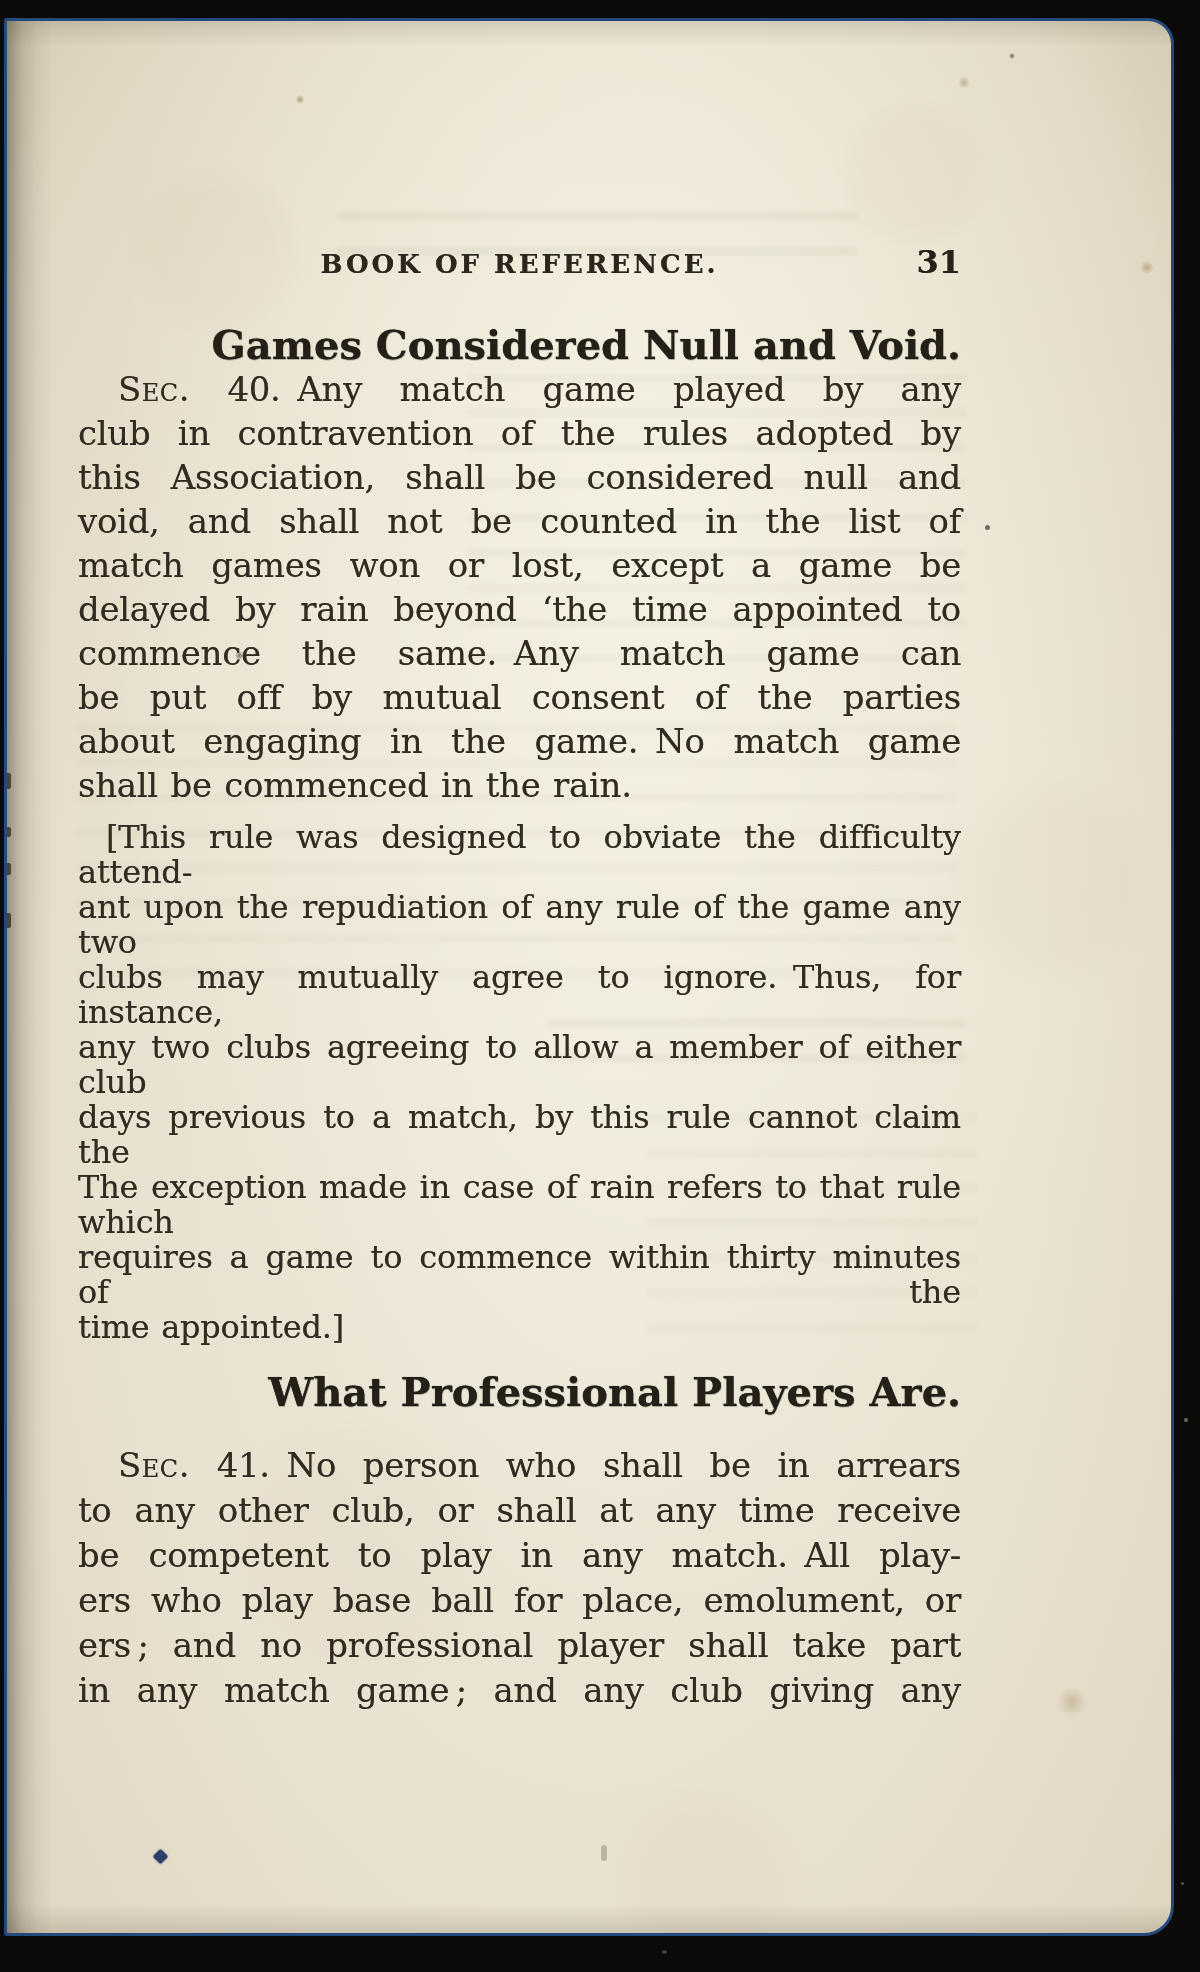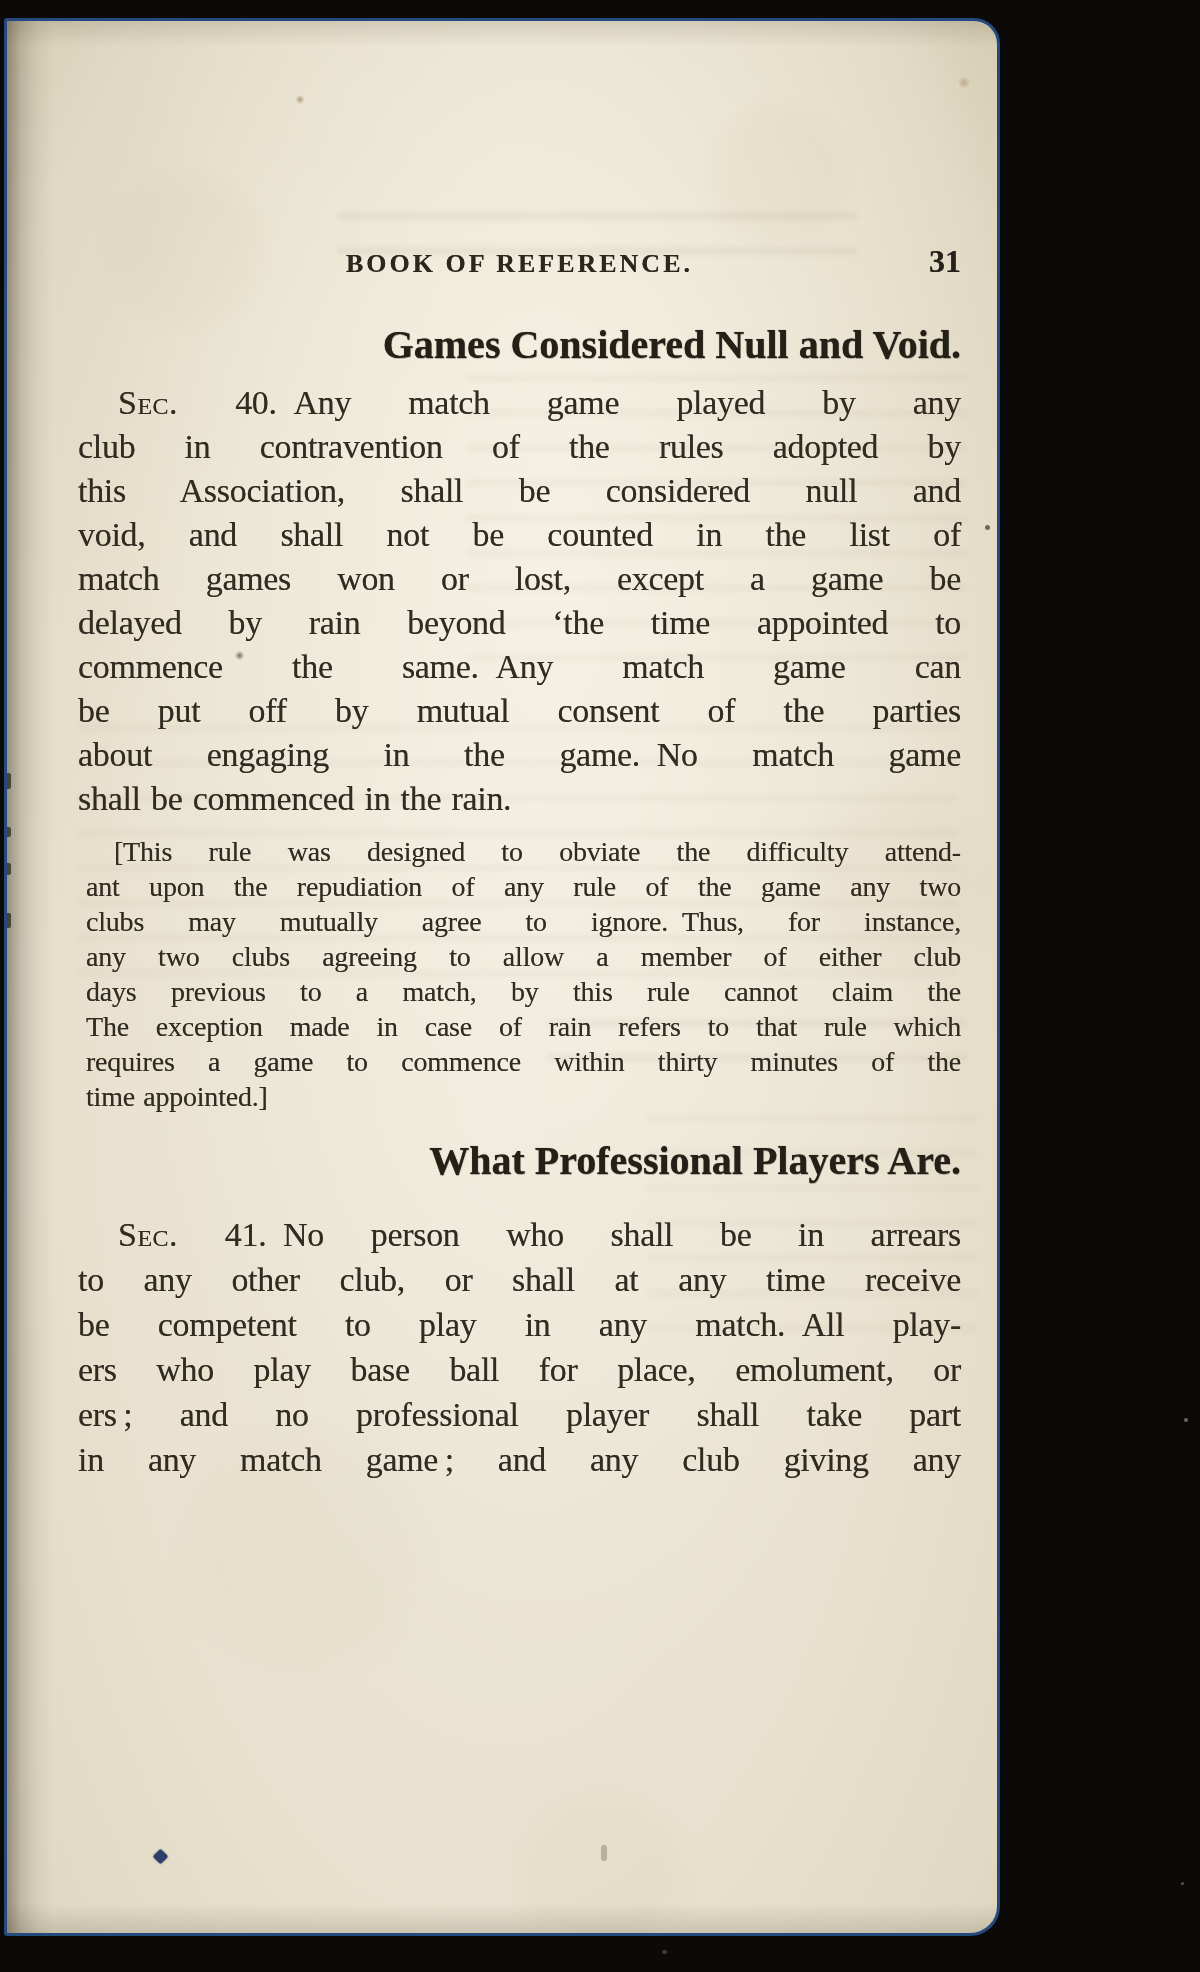--- a/index.html
+++ b/index.html
@@ -3,29 +3,28 @@
 <meta charset="utf-8">
 <style>
   html,body{margin:0;padding:0;}
   body{
     width:1200px;height:1972px;position:relative;overflow:hidden;
     background:#0b0a09;
     font-family:"DejaVu Serif", serif;
   }
   
   .page{
-    position:absolute;left:4px;top:18px;width:996px;height:1918px;
+    position:absolute;left:4px;top:18px;width:1170px;height:1918px;
     background:
       radial-gradient(ellipse at 55% 28%, rgba(255,252,240,.55) 0%, rgba(255,252,240,0) 60%),
       radial-gradient(ellipse at 50% 55%, #ece6d6 0%, #e9e2d0 55%, #e0d8c3 88%, #d6cdb5 100%);
     border:3px solid #24497c;
     border-radius:3px 26px 30px 3px;
     box-sizing:border-box;
     overflow:hidden;
-    font-family:Liberation Serif, serif;
   }
   
   .gutter-shadow{
     position:absolute;left:0;top:0;width:46px;height:100%;
     background:linear-gradient(90deg, rgba(48,40,26,.42) 0px, rgba(48,40,26,.18) 14px, rgba(48,40,26,.07) 28px, rgba(48,40,26,0) 46px);
   }
   .top-shade{
     position:absolute;left:0;top:0;width:100%;height:26px;
     background:linear-gradient(180deg, rgba(60,50,30,.14), rgba(60,50,30,0));
   }
@@ -65,30 +64,29 @@
     position:absolute;right:0;top:-6px;font-size:32px;font-weight:700;color:#26211a;
     text-shadow:0 0 .6px rgba(38,33,26,.7);
   }
   .heading{
     text-align:right;font-weight:700;font-size:40px;line-height:44px;
     color:#241f17;letter-spacing:0px;
     text-shadow:0 0 .8px rgba(36,31,23,.8), .5px .5px 0 rgba(36,31,23,.25);
   }
   .h1{margin-top:44px;}
   .h2{margin-top:24px;line-height:46px;}
-  .para{margin-top:14px;}
+  .para{margin-top:0;}
   .para.body-size .tline{
     font-size:34px;line-height:44px;letter-spacing:-.3px;word-spacing:.06em;
     text-shadow:0 0 .5px rgba(50,43,33,.65);
   }
   .para.note-size{margin-top:13px;}
   .para.note-size .tline{
-    font-size:28px;line-height:35px;letter-spacing:-.2px;word-spacing:.05em;
+    font-size:32px;line-height:35px;letter-spacing:-.2px;word-spacing:.05em;
     text-shadow:0 0 .4px rgba(50,43,33,.6);
-    margin-left:8px;
   }
   .para.sec41{margin-top:28px;}
   .para.sec41 .tline{line-height:45px;}
   .tline{
     text-align:justify;text-align-last:justify;white-space:normal;
   }
   .tline.lastline{text-align-last:left;}
   .tline.indent{text-indent:40px;}
   .para.note-size .tline.indent{text-indent:28px;}
   .sc{font-variant:small-caps;letter-spacing:.5px;}

